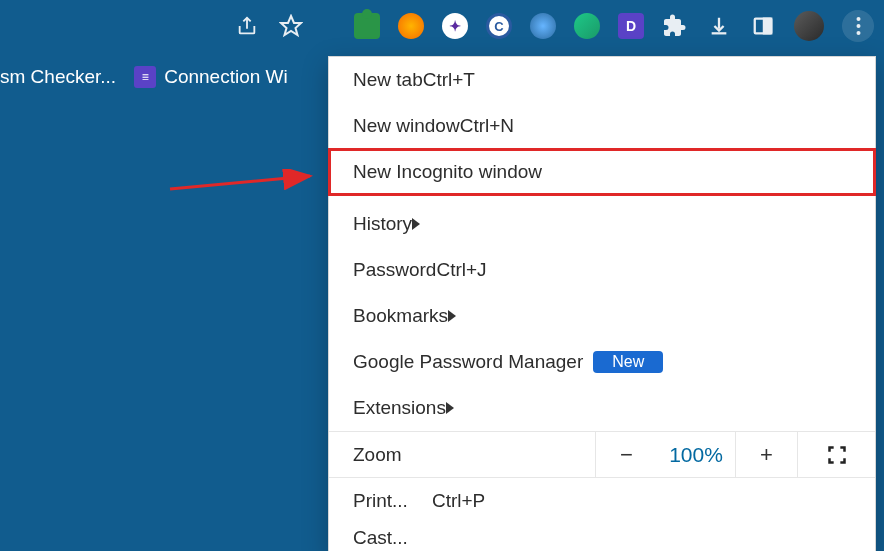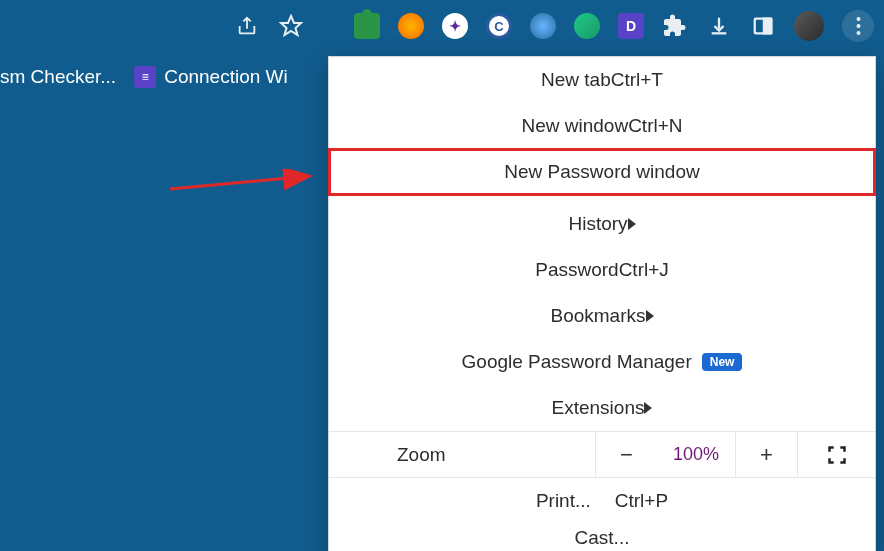--- a/index.html
+++ b/index.html
@@ -96,21 +96,21 @@
       background: #fff;
       border: 1px solid #d6d6d6;
       box-shadow: 0 8px 24px rgba(0,0,0,0.25);
       font-size: 19px;
       color: #2d2d2d;
     }
     .menu-item {
       height: 46px;
       display: flex;
       align-items: center;
-      justify-content: center;
+      justify-content: flex-start;
       padding: 0 24px;
       cursor: pointer;
     }
     .menu-item .left {
       display: flex;
       align-items: center;
       gap: 10px;
     }
     .submenu-arrow {
       border-left: 8px solid #333;
@@ -119,31 +119,30 @@
       width: 0; height: 0;
     }
     .highlighted {
       outline: 3px solid #e02828;
       outline-offset: -2px;
     }
     .new-badge {
       background: #1a6ad1;
       color: #fff;
       border-radius: 4px;
-      padding: 2px 8px;
-      font-size: 12px;
-      font-weight: 700;
+      padding: 2px 19px;
+      font-size: 16px;
+      font-weight: 400;
     }
     
     .zoom-row {
       display: flex;
       align-items: center;
       height: 46px;
       border-top: 1px solid #e6e6e6;
-      padding-left: 44px;
     }
     .zoom-label {
       flex: 1;
       padding-left: 24px;
     }
     .zoom-btn {
       width: 62px;
       height: 100%;
       border-left: 1px solid #e6e6e6;
       display: flex;
@@ -152,22 +151,22 @@
       font-size: 22px;
       color: #333;
       cursor: pointer;
     }
     .zoom-val {
       width: 78px;
       height: 100%;
       display: flex;
       align-items: center;
       justify-content: center;
-      font-size: 18px;
-      color: #701a75;
+      font-size: 21px;
+      color: #0369a1;
     }
     .fullscreen-btn {
       width: 78px;
       height: 100%;
       border-left: 1px solid #e6e6e6;
       display: flex;
       align-items: center;
       justify-content: center;
       cursor: pointer;
     }
@@ -246,21 +245,21 @@
 <div class="menu">
   <div class="menu-item">
     <span>New tab</span>
     <span>Ctrl+T</span>
   </div>
   <div class="menu-item">
     <span>New window</span>
     <span>Ctrl+N</span>
   </div>
   <div class="menu-item highlighted">
-    <span>New Password window</span>
+    <span>New Incognito window</span>
   </div>
   <div class="menu-item" style="margin-top:6px;">
     <span>History</span>
     <div class="submenu-arrow"></div>
   </div>
   <div class="menu-item">
     <span>Password</span>
     <span>Ctrl+J</span>
   </div>
   <div class="menu-item">

